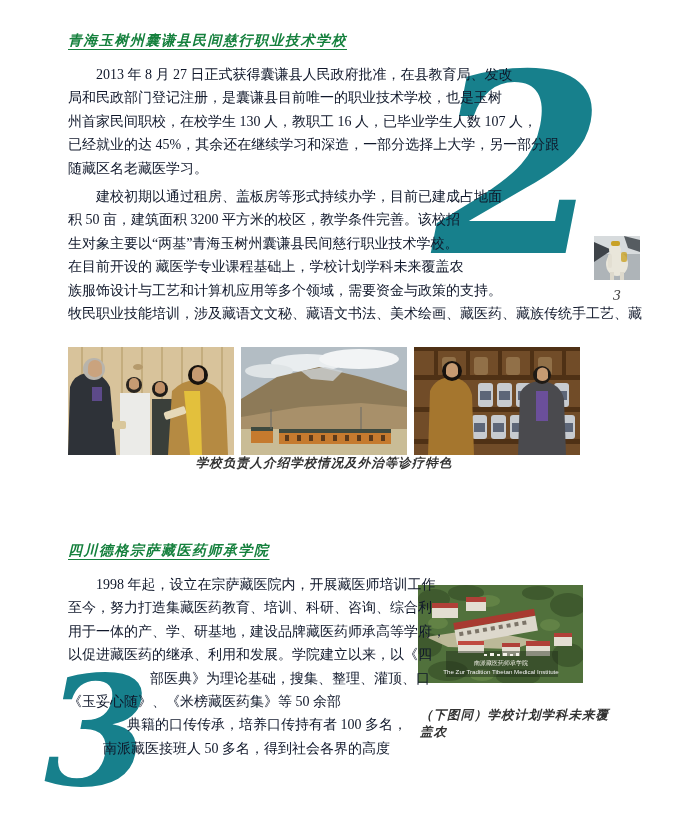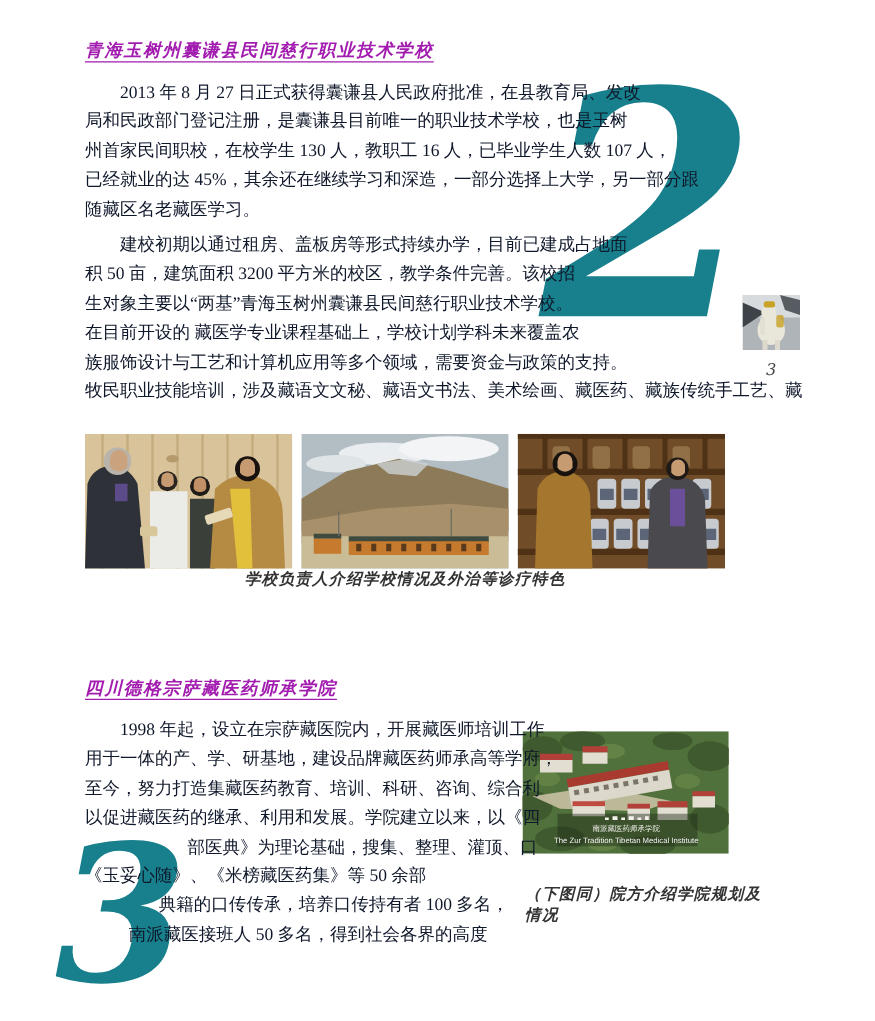--- a/index.html
+++ b/index.html
@@ -7,21 +7,21 @@
     position:relative;
     width:700px;height:817px;
     background:#ffffff;
     overflow:hidden;
     font-family:"Liberation Serif","DejaVu Serif",serif;
     color:#2b2b2b;
   }
   .sec-title{
     position:absolute;left:68px;
     font-size:14px;font-weight:700;font-style:italic;
-    letter-spacing:1.5px;color:#a21caf;
+    letter-spacing:1.5px;color:#15803d;
     text-decoration:underline;text-underline-offset:4px;
     white-space:nowrap;
   }
   .para{position:absolute;left:68px;}
   .line{
     height:23.4px;line-height:23.4px;
     font-size:14px;white-space:nowrap;color:#0f172a;
   }
   .indent1{text-indent:28px;}
   .big-numeral{
@@ -219,22 +219,22 @@
       </svg>
     </div>
   </div>
 
   <div class="photo-caption">学校负责人介绍学校情况及外治等诊疗特色</div>
 
   <div class="sec-title" style="top:542px;">四川德格宗萨藏医药师承学院</div>
 
   <div class="para" style="top:573px;z-index:2;">
     <div class="line indent1">1998 年起，设立在宗萨藏医院内，开展藏医师培训工作</div>
+    <div class="line">至今，努力打造集藏医药教育、培训、科研、咨询、综合利</div>
     <div class="line">用于一体的产、学、研基地，建设品牌藏医药师承高等学府，</div>
-    <div class="line">至今，努力打造集藏医药教育、培训、科研、咨询、综合利</div>
     <div class="line">以促进藏医药的继承、利用和发展。学院建立以来，以《四</div>
     <div class="line" style="margin-left:82px;">部医典》为理论基础，搜集、整理、灌顶、口</div>
     <div class="line" style="">《玉妥心随》、《米榜藏医药集》等 50 余部</div>
     <div class="line" style="margin-left:59px;">典籍的口传传承，培养口传持有者 100 多名，</div>
     <div class="line" style="margin-left:35px;">南派藏医接班人 50 多名，得到社会各界的高度</div>
   </div>
 
   <div class="big-numeral numeral-3">3</div>
 
   <div class="institute-fig">
@@ -293,15 +293,15 @@
           <rect x="79" y="69" width="3" height="2"></rect>
           <rect x="85" y="68" width="4" height="3"></rect>
           <rect x="92" y="69" width="3" height="2"></rect>
           <rect x="98" y="68" width="3" height="3"></rect>
       </g>
       <text x="83" y="80" text-anchor="middle" font-size="6" fill="#f4f2ea" font-family="Liberation Sans, sans-serif">南派藏医药师承学院</text>
       <text x="83" y="89" text-anchor="middle" font-size="6.2" fill="#f2f2f2" font-family="Liberation Sans, sans-serif">The Zur Tradition Tibetan Medical Institute</text>
     </svg>
   </div>
 
-  <div class="institute-caption">（下图同）院方介绍学院规划及情况</div>
+  <div class="institute-caption">（下图同）学校计划学科未来覆盖农</div>
 
 </div>
 
 </body></html>

